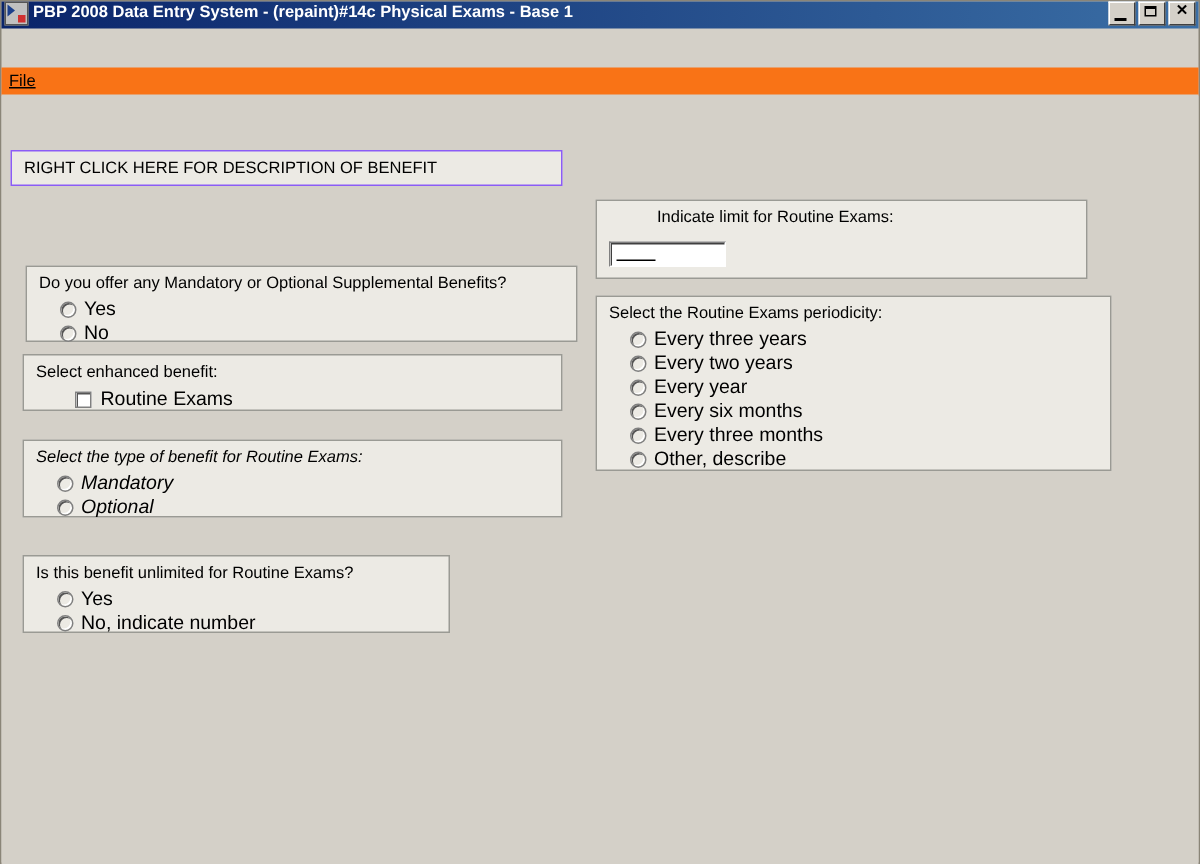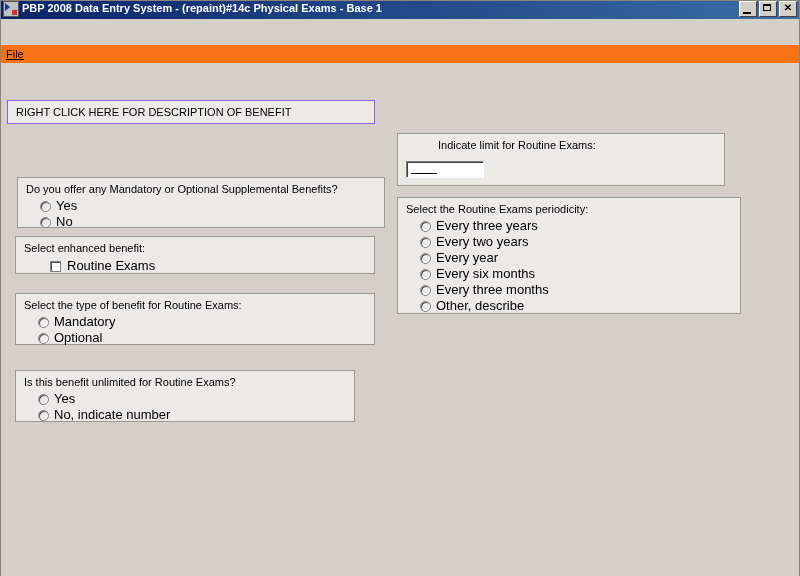--- a/index.html
+++ b/index.html
@@ -266,33 +266,33 @@
     </div>
 
     <div class="panel" style="left:14px; top:172px; width:360px; height:38px;">
       <div class="group-title">Select enhanced benefit:</div>
       <div class="row" style="margin-left:34px;align-items:flex-end;">
         <span class="checkbox"></span>
         <span class="opt-label">Routine Exams</span>
       </div>
     </div>
 
-    <div class="panel" style="left:14px; top:229px; width:360px; height:52px;">
+    <div class="panel" style="left:14px; top:229px; width:360px; height:52px;font-style:italic;">
       <div class="group-title">Select the type of benefit for Routine Exams:</div>
       <div class="row">
         <span class="radio"></span>
         <span class="opt-label">Mandatory</span>
       </div>
       <div class="row">
         <span class="radio"></span>
         <span class="opt-label">Optional</span>
       </div>
     </div>
 
-    <div class="panel" style="left:14px; top:306px; width:340px; height:52px;">
+    <div class="panel" style="left:14px; top:306px; width:285px; height:52px;">
       <div class="group-title">Is this benefit unlimited for Routine Exams?</div>
       <div class="row">
         <span class="radio"></span>
         <span class="opt-label">Yes</span>
       </div>
       <div class="row">
         <span class="radio"></span>
         <span class="opt-label">No, indicate number</span>
       </div>
     </div>

